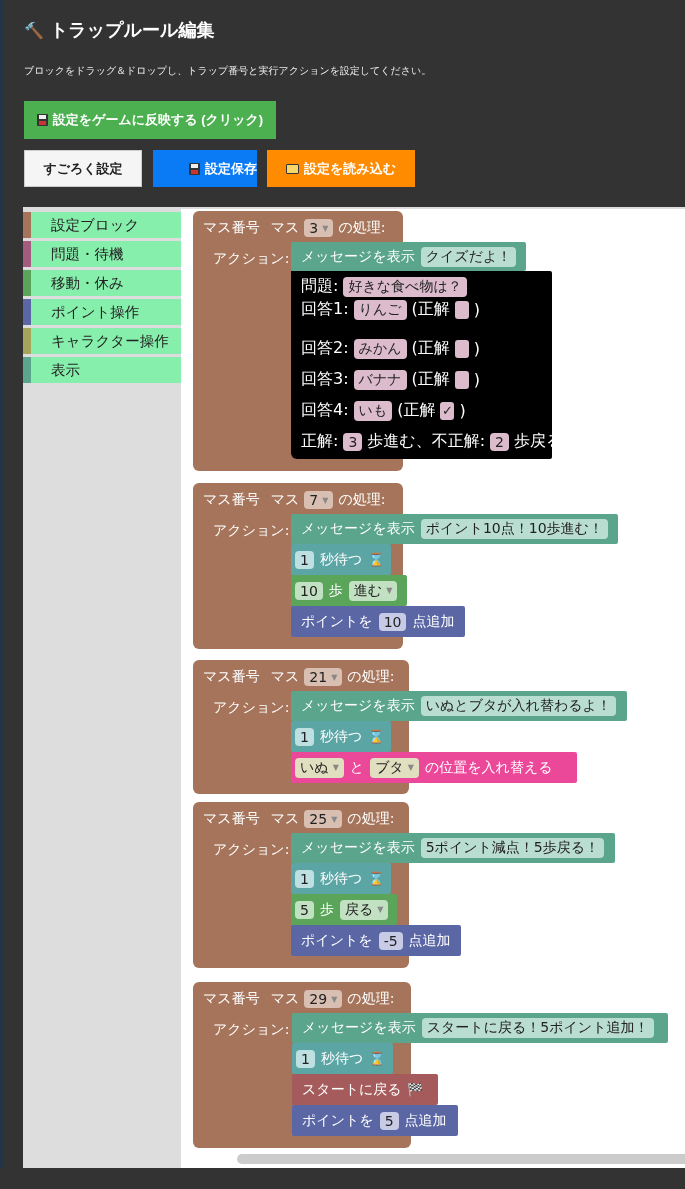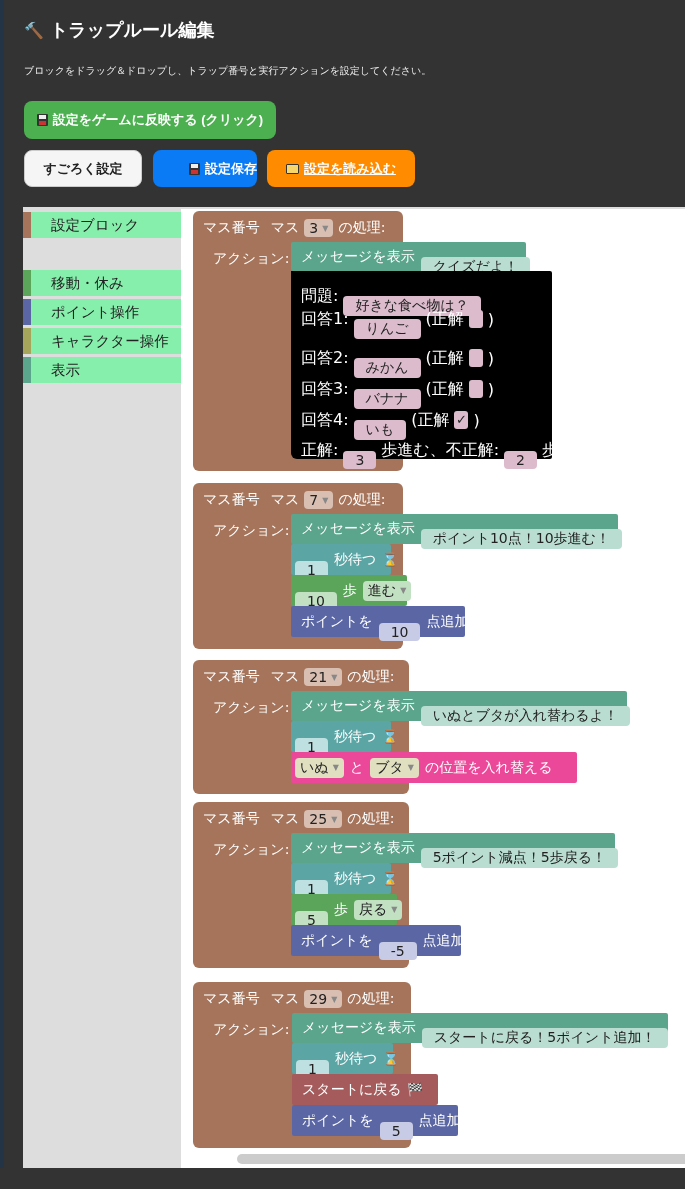--- a/index.html
+++ b/index.html
@@ -15,28 +15,28 @@
     position: absolute; left: 24px; top: 18px;
     font-size: 18px; font-weight: bold; color: #fff;
     display: flex; align-items: center; gap: 6px;
   }
   .title .hammer { font-size: 16px; }
   .subtitle {
     position: absolute; left: 24px; top: 64px;
     font-size: 10px; color: #eee;
   }
   .btn {
-    position: absolute; border-radius: 8px; font-size: 13px; font-weight: bold;
+    position: absolute; border-radius: 0; font-size: 13px; font-weight: bold;
     display: flex; align-items: center; justify-content: center; gap: 5px;
     cursor: pointer; border: none;
   }
   .btn-apply { left: 24px; top: 101px; width: 252px; height: 38px; background: #4caf50; color: #fff; }
   .btn-sugoroku { left: 24px; top: 150px; width: 118px; height: 37px; background: #f5f5f5; color: #222; border: 1px solid #ccc; }
   .btn-save { left: 153px; top: 150px; width: 104px; height: 37px; background: #0a7bf5; color: #fff; padding-left: 36px; }
-  .btn-load { left: 267px; top: 150px; width: 148px; height: 37px; background: #ff8c00; color: #fff; text-decoration: underline; }
+  .btn-load { left: 267px; top: 150px; width: 148px; height: 37px; background: #ff8c00; color: #fff; }
   .icon-floppy {
     display: inline-block; width: 11px; height: 12px; background: #333; border-radius: 1px; position: relative;
   }
   .icon-floppy::before { content: ""; position: absolute; left: 2px; top: 1px; width: 7px; height: 4px; background: #eee; }
   .icon-floppy::after { content: ""; position: absolute; left: 2px; top: 7px; width: 7px; height: 4px; background: #c33; }
   .icon-folder {
     display: inline-block; width: 13px; height: 10px; background: #f7d66b; border: 1px solid #333; border-radius: 1px; position: relative;
   }
 
   .workspace {
@@ -59,21 +59,21 @@
   .b-rule {
     position: absolute; background: #a5745a; border-radius: 6px; color: #fff; font-size: 14px;
   }
   .b-rule .hdr { position: absolute; left: 10px; top: 8px; display: flex; align-items: center; gap: 5px; white-space: nowrap; }
   .b-rule .act { position: absolute; left: 20px; top: 39px; white-space: nowrap; }
   .field-dd {
     display: inline-flex; align-items: center; gap: 4px; border-radius: 4px; padding: 1px 5px; color: #222; font-size: 14px;
   }
   .field-dd .arr { font-size: 8px; color: #888; }
   .field {
-    display: inline-block; border-radius: 4px; padding: 1px 12px; color: #222; font-size: 14px; white-space: nowrap; margin-top: 20px;
+    display: inline-block; border-radius: 4px; padding: 1px 5px; color: #222; font-size: 14px; white-space: nowrap;
   }
   .stmt {
     position: absolute; color: #fff; font-size: 14px; display: flex; align-items: center; gap: 6px;
     padding-left: 10px; white-space: nowrap; border-radius: 2px;
   }
   .c-msg { background: #5ba58c; }
   .c-msg .field { background: #b9ddd1; }
   .c-wait { background: #5ba5a5; }
   .c-wait .field { background: #bfe0e0; }
   .c-move { background: #5ba55b; }
@@ -118,20 +118,24 @@
   <span class="icon-folder"></span>
   <span>設定を読み込む</span>
 </button>
 
 <div class="workspace">
   <div class="toolbox">
     <div class="tb-item" style="top:3px">
       <span class="swatch" style="background:#a5745a"></span>
       <span>設定ブロック</span>
     </div>
+    <div class="tb-item" style="top:32px">
+      <span class="swatch" style="background:#a55b80"></span>
+      <span>問題・待機</span>
+    </div>
     <div class="tb-item" style="top:61px">
       <span class="swatch" style="background:#5ba55b"></span>
       <span>移動・休み</span>
     </div>
     <div class="tb-item" style="top:90px">
       <span class="swatch" style="background:#5b67a5"></span>
       <span>ポイント操作</span>
     </div>
     <div class="tb-item" style="top:119px">
       <span class="swatch" style="background:#a5a55b"></span>

